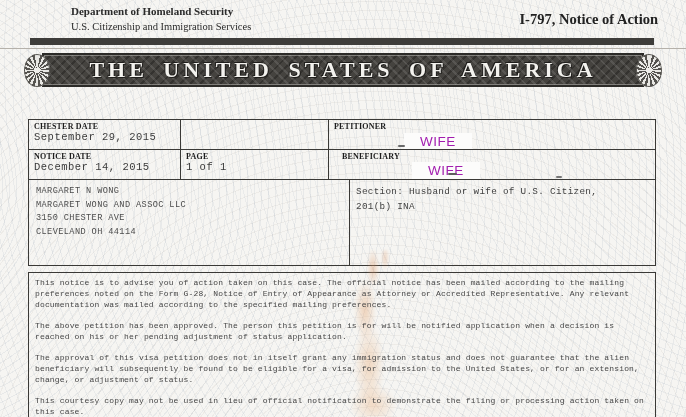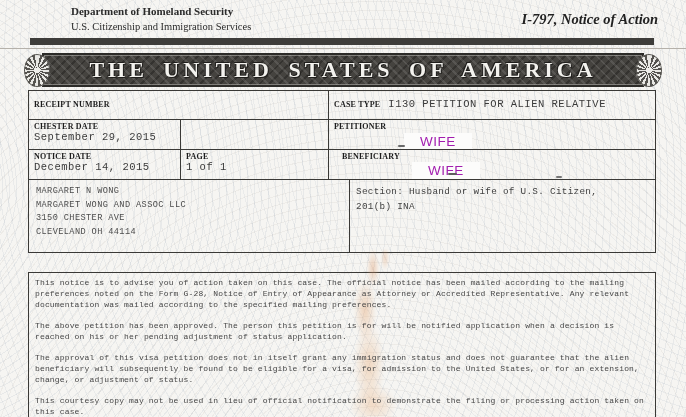--- a/index.html
+++ b/index.html
@@ -9,21 +9,21 @@
     background-color:#f6f5f2;
     background-image:
       repeating-radial-gradient(circle at -15% 45%, rgba(145,160,178,.14) 0 1px, transparent 1px 7px),
       repeating-radial-gradient(circle at 115% 15%, rgba(145,160,178,.12) 0 1px, transparent 1px 8px),
       repeating-radial-gradient(circle at 55% 130%, rgba(160,150,140,.10) 0 1px, transparent 1px 9px);
   }
   
   .hdr-left{position:absolute;left:30px;top:4px;line-height:15px;color:#2b2b2b;margin-left:41px;}
   .hdr-line1{font-weight:bold;font-size:11px;}
   .hdr-line2{font-size:10.5px;}
-  .hdr-right{position:absolute;right:28px;top:11px;font-weight:bold;font-size:14.5px;color:#222;font-style:italic;}
+  .hdr-right{position:absolute;right:28px;top:11px;font-weight:bold;font-size:14.5px;color:#222;}
   .thickbar{position:absolute;left:30px;right:32px;top:38px;height:7px;background:#3e3d3a;}
   .thinline{position:absolute;left:0;right:0;top:48px;height:1px;background:#b5b1aa;}
   
   .banner{position:absolute;left:24px;top:52px;width:638px;height:36px;display:flex;align-items:center;}
   .rosette{
     width:26px;height:33px;border-radius:50%;flex:0 0 auto;z-index:2;
     background:
       radial-gradient(circle at 50% 50%, #efeeea 0 3px, transparent 3px),
       repeating-conic-gradient(#e9e8e4 0 11deg, #55534f 11deg 22deg);
     box-shadow:0 0 0 1px #55534f inset;
@@ -45,21 +45,21 @@
   }
   
   .row{position:absolute;left:28px;width:628px;display:flex;border:1.6px solid #3a3936;background:transparent;box-sizing:border-box;}
   .cell{box-sizing:border-box;padding:2px 5px;position:relative;}
   .cell.bord{border-right:1.6px solid #3a3936;}
   .lab{font-family:"Liberation Serif",serif;font-weight:bold;font-size:8px;color:#1d1d1d;letter-spacing:.2px;}
   .val{font-family:"Liberation Mono",monospace;font-size:10.5px;color:#3a3a3a;letter-spacing:.5px;}
   .row1{top:90px;height:30px;}
   .row2{top:119px;height:31px;margin-top:0;}
   .row3{top:149px;height:31px;}
-  .row4{top:179px;height:74px;}
+  .row4{top:179px;height:87px;}
   .inlineval{margin-left:4px;}
   .wife{
     display:inline-block;background:#fcfcfb;padding:1px 16px;margin-left:70px;margin-top:2px;
     font-family:"Liberation Sans",sans-serif;font-size:13.5px;color:#a21caf;letter-spacing:.5px;
   }
   .addr{font-family:"Liberation Mono",monospace;font-size:8.6px;color:#4c4c4c;line-height:13.5px;padding-top:5px;padding-left:7px;letter-spacing:.4px;}
   .ntype{font-family:"Liberation Mono",monospace;font-size:9.3px;color:#3f3f3f;line-height:15px;padding-top:4px;padding-left:6px;letter-spacing:.3px;}
   .ntype b{color:#161616;}
   
   .bodybox{
@@ -99,29 +99,20 @@
   <div class="thinline"></div>
 
   <div class="banner">
     <div class="rosette left"></div>
     <div class="banner-bar">
       <span class="banner-text">THE UNITED STATES OF AMERICA</span>
     </div>
     <div class="rosette right"></div>
   </div>
 
-  <div class="row row1">
-    <div class="cell bord" style="width:300px;">
-      <span class="lab">RECEIPT NUMBER</span>
-    </div>
-    <div class="cell" style="flex:1;">
-      <span class="lab">CASE TYPE</span>
-      <span class="val inlineval">I130 PETITION FOR ALIEN RELATIVE</span>
-    </div>
-  </div>
 
   <div class="row row2">
     <div class="cell bord" style="width:152px;">
       <div class="lab">CHESTER DATE</div>
       <div class="val">September 29, 2015</div>
     </div>
     <div class="cell bord" style="width:148px;">
     </div>
     <div class="cell" style="flex:1;">
       <div class="lab">PETITIONER</div>

